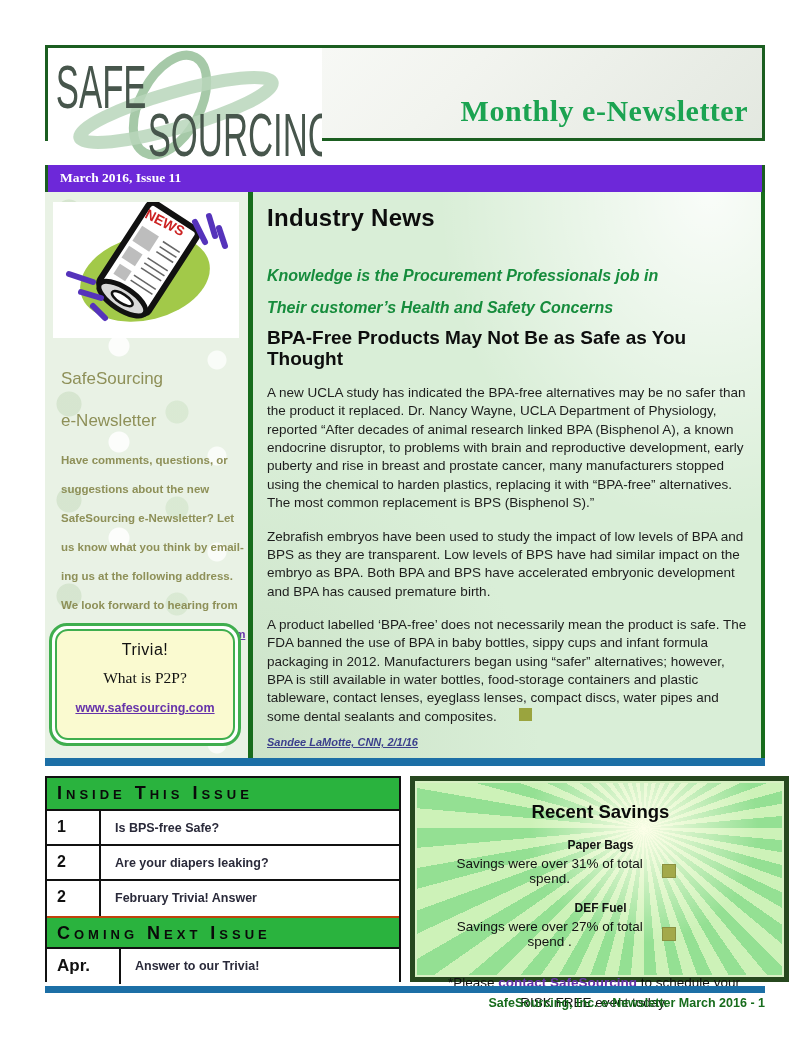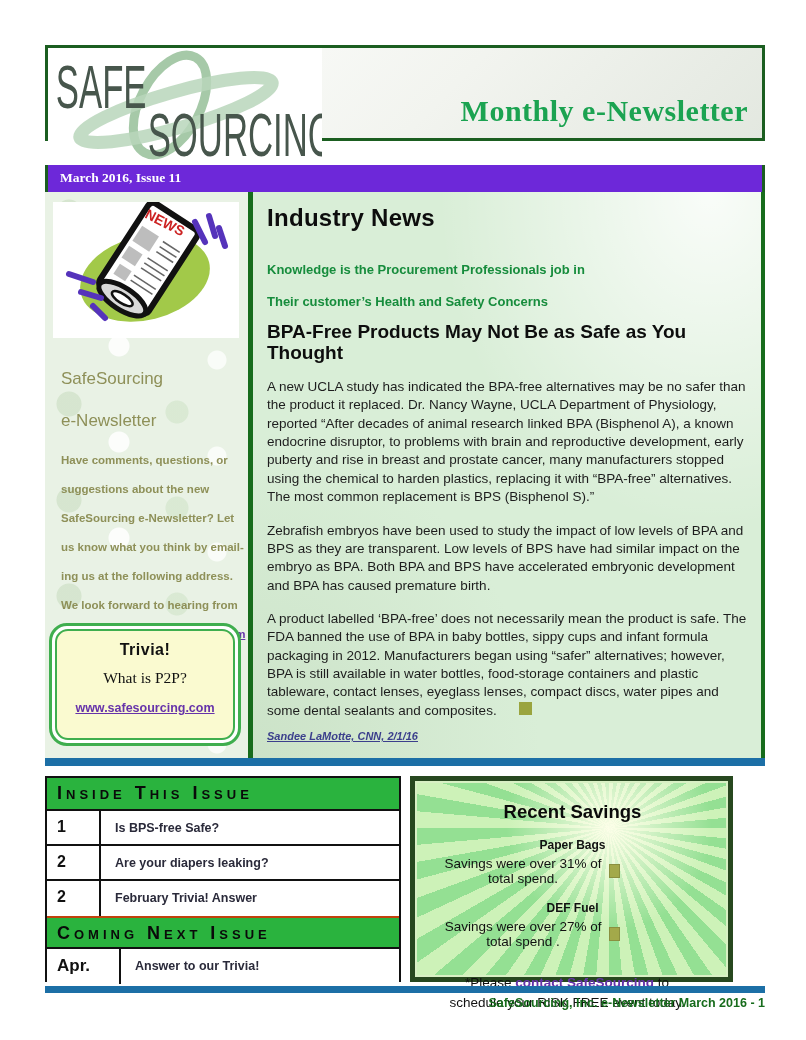--- a/index.html
+++ b/index.html
@@ -34,40 +34,40 @@
   .news-image { width:100%; height:136px; background:#fff; }
   .sidebar-heading { margin-top:20px; padding-left:8px; color:#8e9058; font-size:17px; line-height:42px; }
   .sidebar-about { margin-top:12px; padding-left:8px; color:#8e9058; font-size:11.5px; font-weight:bold; }
   .sidebar-about .line { margin-bottom:17px; white-space:nowrap; }
   .email-line { display:flex; gap:14px; }
   a.purple-link { color:#6633aa; font-weight:bold; text-decoration:underline; }
 
   .trivia-outer { position:absolute; left:4px; right:7px; bottom:12px; border:3px solid #3fae4e;
             border-radius:18px; background:#fff; padding:3px; }
   .trivia-inner { border:2px solid #3fae4e; border-radius:13px; background:#fafad0; padding:10px 6px 22px 6px; text-align:center; }
-  .trivia-title { font-size:16px; font-weight:700; color:#111; letter-spacing:.5px; }
+  .trivia-title { font-size:16px; font-weight:400; color:#111; letter-spacing:.5px; }
   .trivia-question { margin-top:10px; font-family:"Liberation Serif", serif; font-size:15.5px; color:#111; }
   .trivia-link { display:inline-block; margin-top:14px; font-size:12.5px; }
 
   .main { flex:1; position:relative; padding:12px 14px 0 14px; background-color:#d9eed7;
             background-image:
               radial-gradient(ellipse at 90% 0%, rgba(255,255,255,.85), rgba(255,255,255,0) 42%),
               radial-gradient(ellipse at 0% 100%, rgba(190,215,185,.5), rgba(255,255,255,0) 40%); }
   .main h1 { font-size:24px; font-weight:800; color:#0d0d0d; letter-spacing:.3px; }
-  .tagline { margin-top:22px; font-size:13px; font-weight:bold; color:#168c3c; line-height:32px; }
+  .tagline { margin-top:28px; font-size:16px; font-weight:bold; font-style:italic; color:#168c3c; line-height:32px; }
   .headline { margin-top:4px; font-size:19px; font-weight:800; color:#0d0d0d; line-height:1.08; }
   .body-para { margin-top:15px; font-size:13.5px; color:#1d1d1d; line-height:1.36; }
   .end-square { display:inline-block; width:13px; height:13px; background:#9aa43e; margin-left:22px; vertical-align:baseline; }
   .citation { display:inline-block; margin-top:10px; font-size:11px; font-weight:bold; font-style:italic;
             color:#3b3f8c; text-decoration:underline; }
 
   .blue-bar-top { position:absolute; left:45px; top:758px; width:720px; height:8px; background:#1c6fa6; }
 
   
-  .bottom-row { position:absolute; left:45px; top:776px; width:688px; height:206px; display:flex; gap:9px; }
+  .bottom-row { position:absolute; left:45px; top:776px; width:744px; height:206px; display:flex; gap:9px; }
   .issue-table { width:356px; border:2px solid #111; background:#fff; }
   .table-header { height:33px; background:#2ab33e; border-bottom:2px solid #111; color:#0a0a0a;
             font-weight:800; font-size:18px; font-variant:small-caps; letter-spacing:4px; padding:5px 0 0 10px; }
   .table-header.second { border-top:2px solid #c2410c; }
   .toc-row { display:flex; height:35px; border-bottom:2px solid #111; background:#fff; }
   .toc-row:nth-of-type(4) { border-bottom:none; }
   .toc-num { width:54px; border-right:2px solid #111; font-size:16px; font-weight:800; color:#111; padding:7px 0 0 10px; }
   .toc-num.wide { width:74px; font-size:17px; }
   .toc-title { flex:1; font-size:12.5px; font-weight:bold; color:#2a2a3a; padding:10px 0 0 14px; }
   .last-row { border-bottom:none; }

